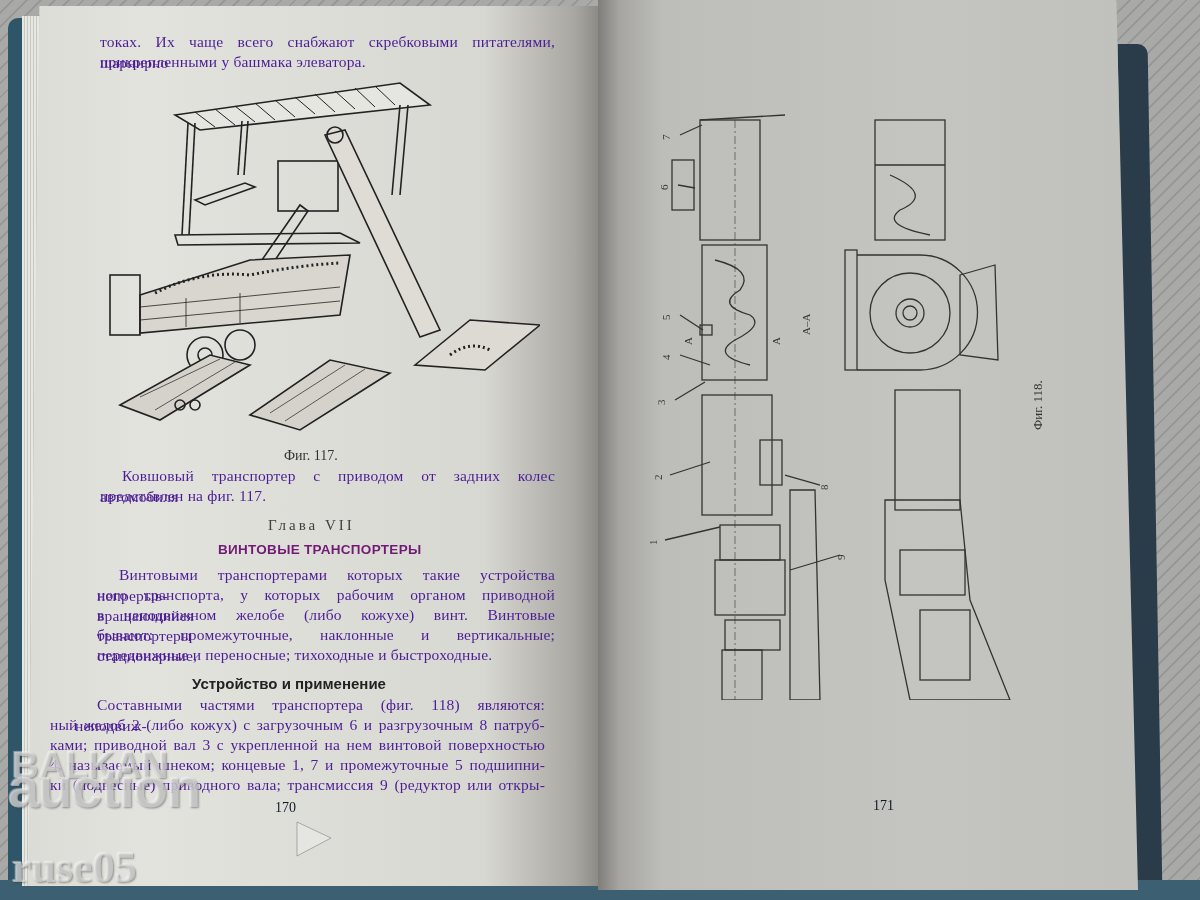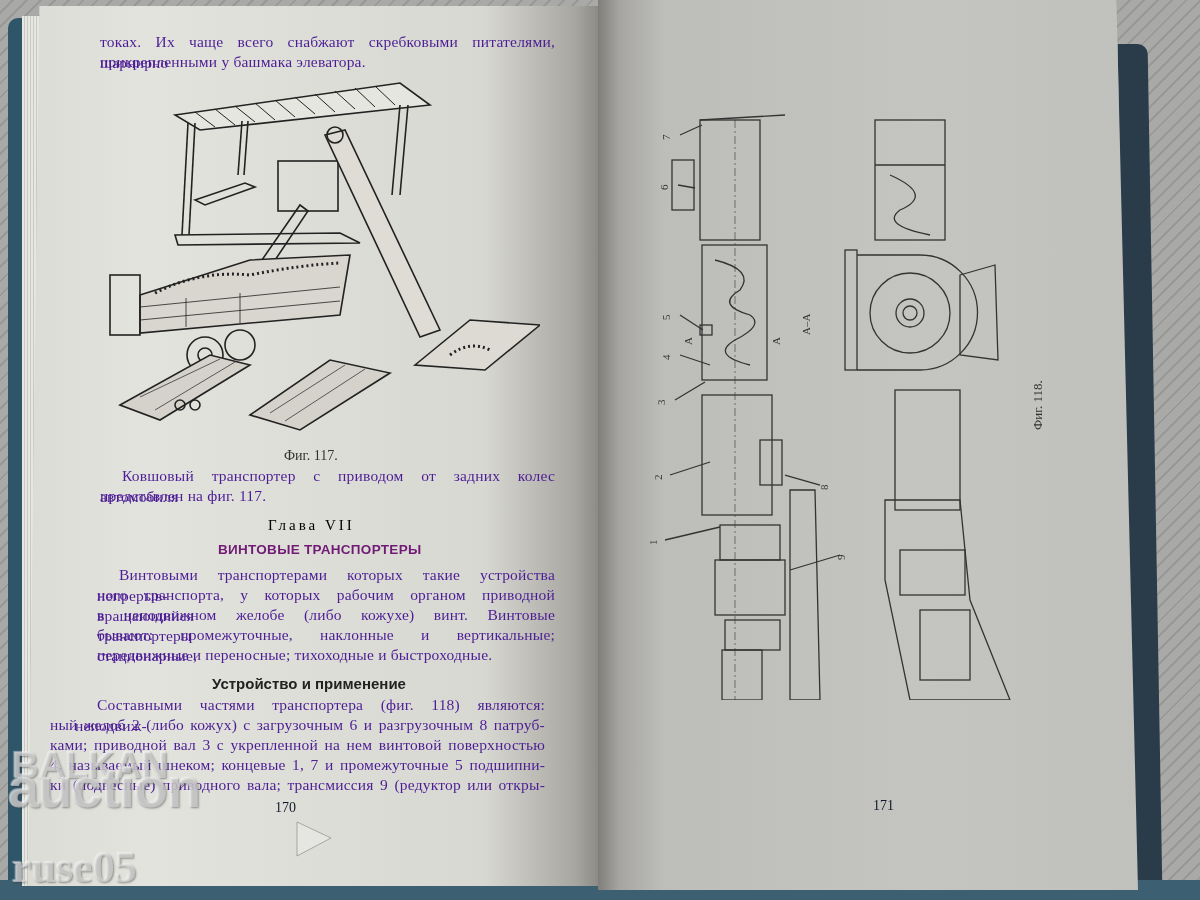--- a/index.html
+++ b/index.html
@@ -18,21 +18,21 @@
   .page-edges-left{position:absolute;left:22px;top:16px;width:20px;height:870px;
     background:repeating-linear-gradient(90deg,#e7e7e2 0 2px,#c9c9c3 2px 3px);}
   .page-right{position:absolute;left:598px;top:0;width:540px;height:890px;
     background:linear-gradient(90deg,#7f7e7a 0%,#a6a5a1 4%,#bdbdb9 12%,#c4c4c0 60%,#c0c0bc 100%);
     clip-path:polygon(0 0,96% 0,100% 100%,0 100%);}
   .text{position:absolute;color:#4c1d95;font-size:15.5px;line-height:20.5px;letter-spacing:0.2px;}
   .just{text-align:justify;text-align-last:justify;}
   .indent{text-indent:22px;}
   .caption{position:absolute;font-size:14px;color:#333;}
   .heading{position:absolute;font-family:"Liberation Sans","DejaVu Sans",sans-serif;font-weight:bold;font-size:13.5px;color:#701a75;letter-spacing:0.3px;}
-  .chapter{position:absolute;font-size:15px;color:#000000;letter-spacing:3px;}
+  .chapter{position:absolute;font-size:15px;color:#404040;letter-spacing:3px;}
   .subheading{position:absolute;font-family:"Liberation Sans",sans-serif;font-weight:bold;font-size:15px;color:#222;}
   .pagenum{position:absolute;font-size:14px;color:#0f172a;}
   .illus{position:absolute;}
   .watermark{position:absolute;font-family:"Liberation Sans","DejaVu Sans",sans-serif;font-weight:bold;
     color:rgba(235,235,235,0.55);text-shadow:1px 1px 2px rgba(60,60,60,0.5),-1px -1px 1px rgba(255,255,255,0.5);}
   .rot{position:absolute;transform:rotate(-90deg);transform-origin:left top;font-size:13px;color:#333;}
   .lbl{font-size:11px;fill:#333;font-family:"Liberation Serif",serif;}
 </style>
 </head>
 <body>
@@ -122,21 +122,21 @@
 
 <div class="chapter" style="left:268px;top:517px;">Глава VII</div>
 <div class="heading" style="left:218px;top:542px;">ВИНТОВЫЕ ТРАНСПОРТЕРЫ</div>
 
 <div class="text just indent" style="left:97px;top:565px;width:458px;">Винтовыми транспортерами которых такие устройства непрерыв-</div>
 <div class="text just" style="left:97px;top:585px;width:458px;">ного транспорта, у которых рабочим органом приводной вращающийся</div>
 <div class="text just" style="left:97px;top:605px;width:458px;">в неподвижном желобе (либо кожухе) винт. Винтовые транспортеры</div>
 <div class="text just" style="left:97px;top:625px;width:458px;">бывают: промежуточные, наклонные и вертикальные; стационарные,</div>
 <div class="text" style="left:97px;top:645px;width:458px;">передвижные и переносные; тихоходные и быстроходные.</div>
 
-<div class="subheading" style="left:212px;top:675px;">Устройство и применение</div>
+<div class="subheading" style="left:192px;top:675px;">Устройство и применение</div>
 
 <div class="text just indent" style="left:75px;top:695px;width:470px;">Составными частями транспортера (фиг. 118) являются: неподвиж-</div>
 <div class="text just" style="left:50px;top:715px;width:495px;">ный желоб 2 (либо кожух) с загрузочным 6 и разгрузочным 8 патруб-</div>
 <div class="text just" style="left:50px;top:735px;width:495px;">ками; приводной вал 3 с укрепленной на нем винтовой поверхностью</div>
 <div class="text just" style="left:50px;top:755px;width:495px;">4, называемый шнеком; концевые 1, 7 и промежуточные 5 подшипни-</div>
 <div class="text just" style="left:50px;top:775px;width:495px;">ки (подвесные) приводного вала; трансмиссия 9 (редуктор или откры-</div>
 
 <div class="pagenum" style="left:275px;top:800px;">170</div>
 
 <div class="page-right"></div>

